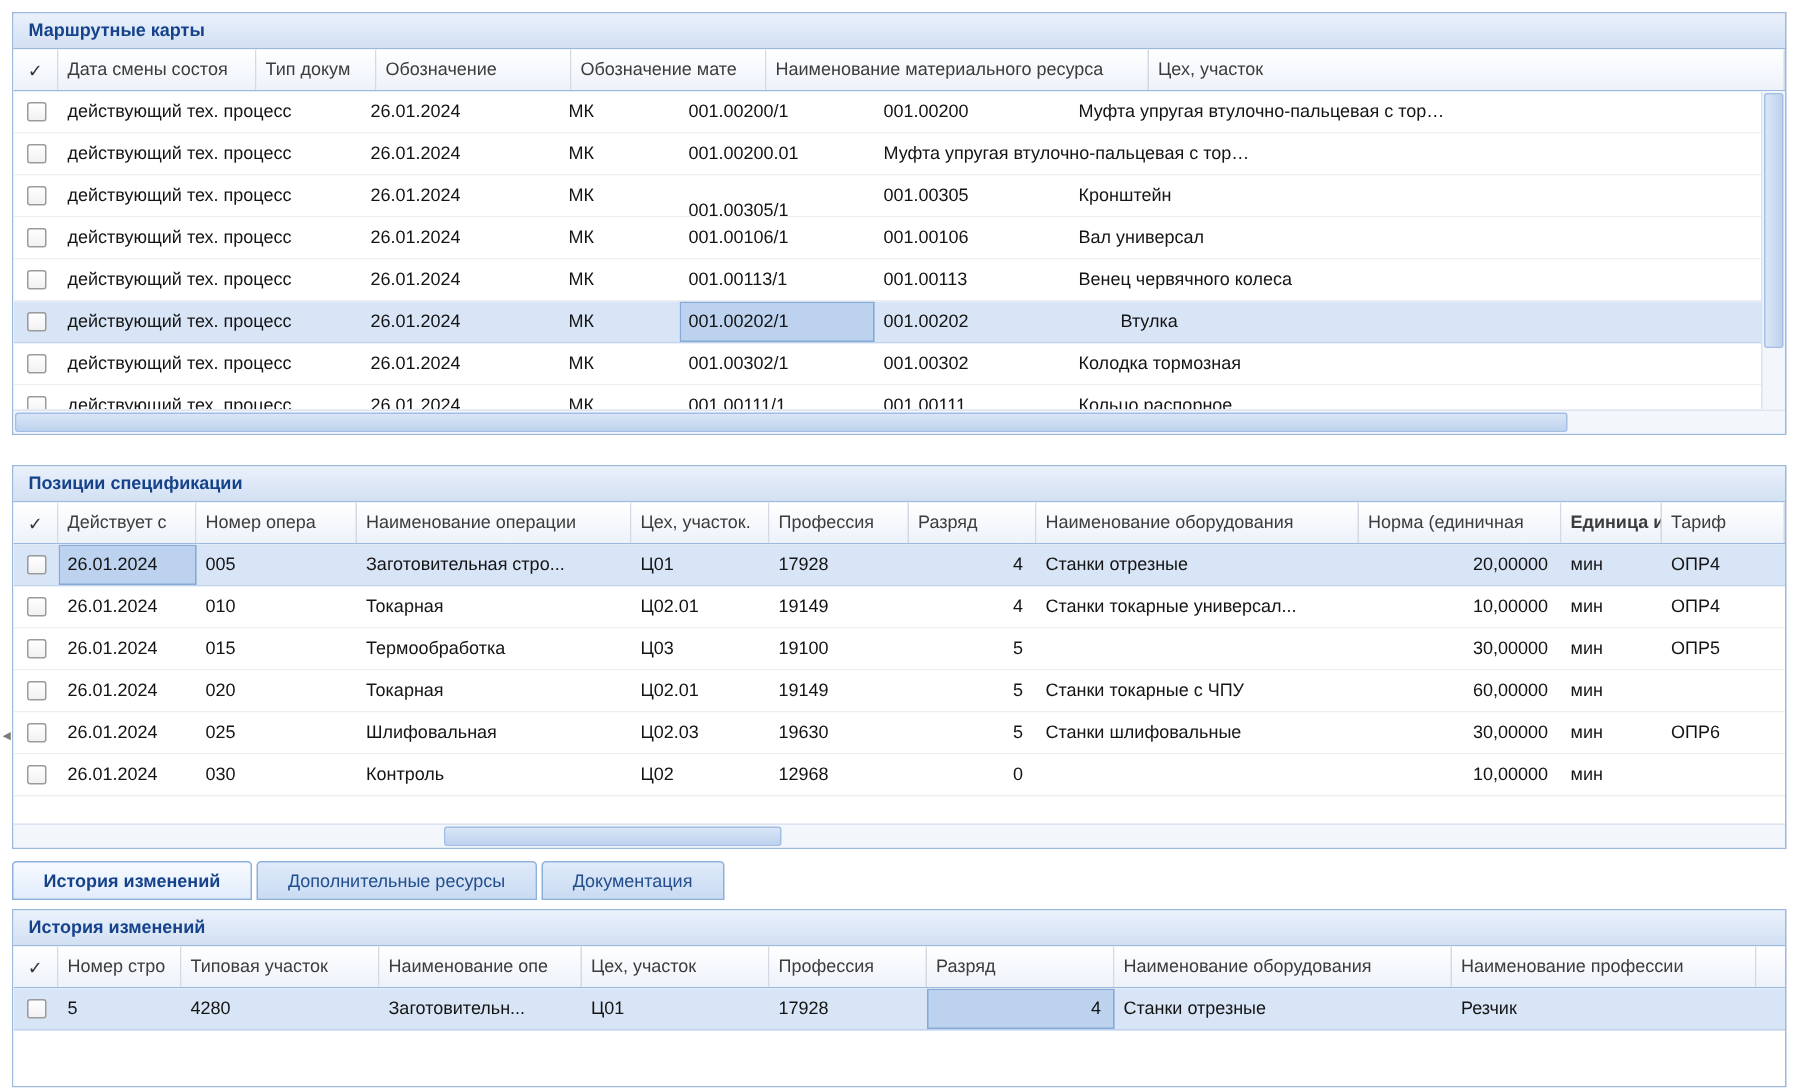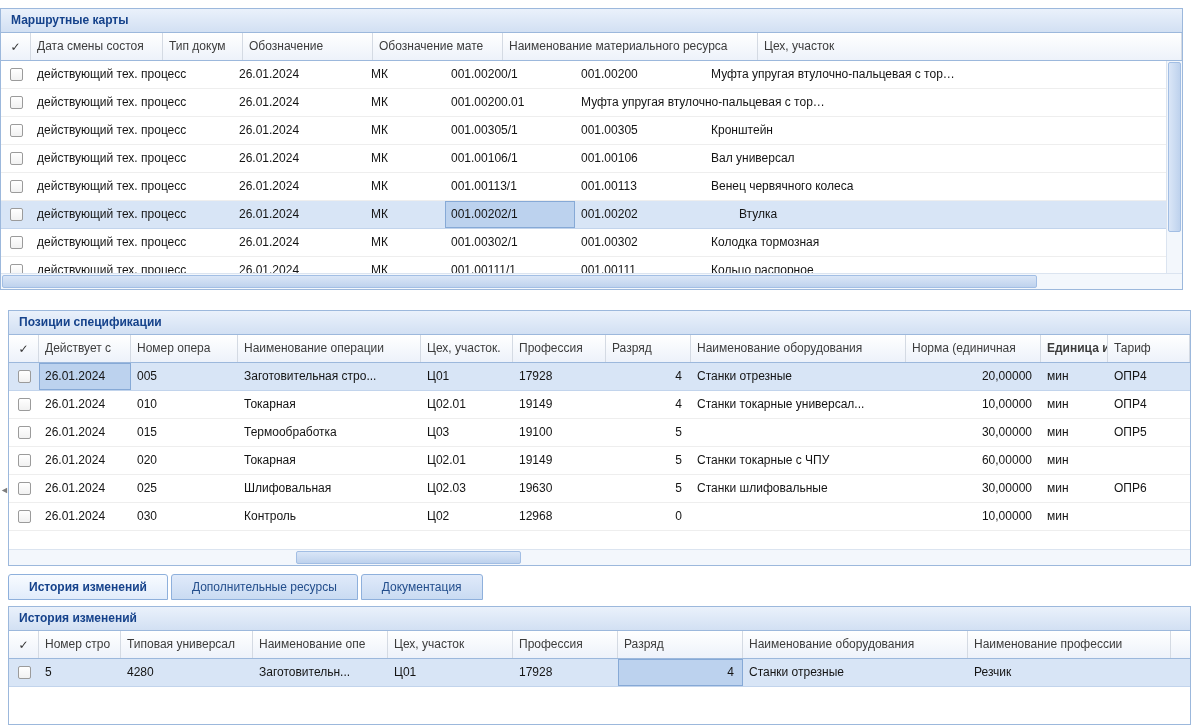--- a/index.html
+++ b/index.html
@@ -12,21 +12,21 @@
   }
   .app { position: relative; width:1195px; height:725px; overflow:hidden; background:#fff; }
 
   .panel {
     position: absolute;
     border: 1px solid #9cb8dc;
     background: #fff;
     display: flex;
     flex-direction: column;
   }
-  #p1 { left:0; top:8px;  width:1183px; height:282px; }
+  #p1 { left:8px; top:8px;  width:1183px; height:282px; }
   #p2 { left:8px; top:310px; width:1183px; height:256px; }
   #p3 { left:8px; top:606px; width:1183px; height:119px; }
 
   .panel-title {
     height: 24px; flex:none;
     background: linear-gradient(#eaf1fb, #d2e0f3);
     border-bottom: 1px solid #9cb8dc;
     color: #15428b; font-weight: bold; font-size: 12px;
     line-height: 23px; padding-left: 10px;
     white-space: nowrap; overflow: hidden;
@@ -155,21 +155,21 @@
             <div class="cell" style="width: 255px;">Муфта упругая втулочно-пальцевая с тормозны...</div>
             <div class="cell" style="flex: 1 1 0px;"></div>
           </div>
           <div class="grid-row">
             <div class="cell ccol" style="width: 30px;">
               <div class="checkbox"></div>
             </div>
             <div class="cell" style="width: 202px;">действующий тех. процесс</div>
             <div class="cell" style="width: 132px;">26.01.2024</div>
             <div class="cell" style="width: 80px;">МК</div>
-            <div class="cell" style="width: 130px;">001.00305/1</div>
+            <div class="cell" style="width: 130px; margin-top: 10px;">001.00305/1</div>
             <div class="cell" style="width: 130px;">001.00305</div>
             <div class="cell" style="width: 255px;">Кронштейн</div>
             <div class="cell" style="flex: 1 1 0px;"></div>
           </div>
           <div class="grid-row">
             <div class="cell ccol" style="width: 30px;">
               <div class="checkbox"></div>
             </div>
             <div class="cell" style="width: 202px;">действующий тех. процесс</div>
             <div class="cell" style="width: 132px;">26.01.2024</div>
@@ -364,21 +364,21 @@
   <section class="panel" id="p3">
     <div class="panel-title">
       <span>История изменений</span>
     </div>
     <div class="grid">
         <div class="grid-header">
           <div class="hcell ccol" style="width: 30px;">
             <span class="check-glyph">✓</span>
           </div>
           <div class="hcell" style="width: 82px;">Номер стро</div>
-          <div class="hcell" style="width: 132px;">Типовая универсал</div>
+          <div class="hcell" style="width: 132px;">Типовая участок</div>
           <div class="hcell" style="width: 135px;">Наименование опе</div>
           <div class="hcell" style="width: 125px;">Цех, участок</div>
           <div class="hcell" style="width: 105px;">Профессия</div>
           <div class="hcell" style="width: 125px;">Разряд</div>
           <div class="hcell" style="width: 225px;">Наименование оборудования</div>
           <div class="hcell" style="width: 203px;">Наименование профессии</div>
           <div class="hcell filler" style="flex: 1 1 0px;"></div>
         </div>
         <div class="grid-body">
           <div class="grid-row selected">

